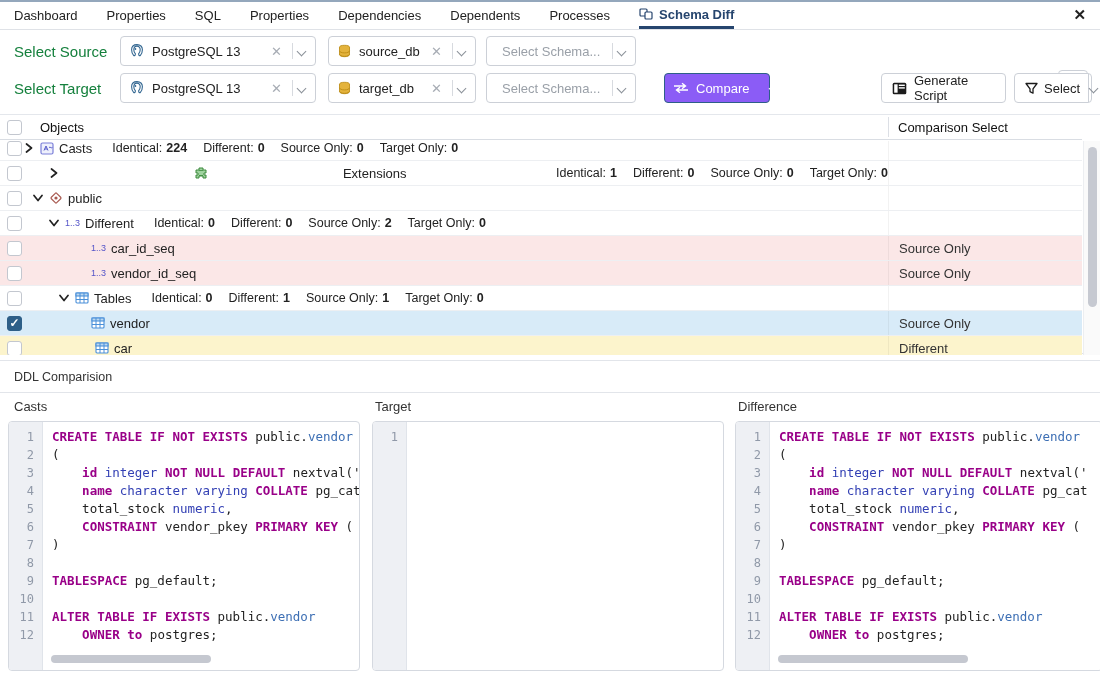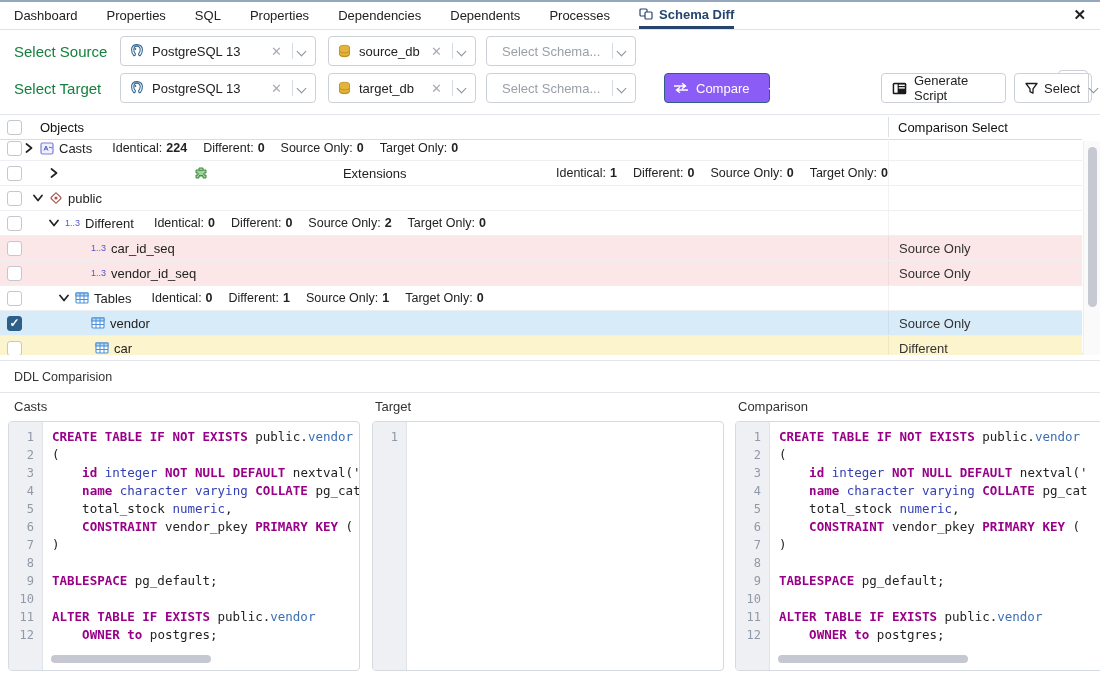--- a/index.html
+++ b/index.html
@@ -411,21 +411,21 @@
     <div class="vscroll">
       <div class="vthumb"></div>
     </div>
   </div>
 
   <div class="ddl">
     <div class="ddl-title">DDL Comparision</div>
     <div class="ddl-div"></div>
     <span class="pane-label pl-source">Casts</span>
     <span class="pane-label pl-target">Target</span>
-    <span class="pane-label pl-diff">Comparison</span>
+    <span class="pane-label pl-diff">Difference</span>
     <div id="panels-host">
         <div class="codepanel cp-source">
           <div class="gutter gutter-pad">
             <div class="lnum">1</div>
             <div class="lnum">2</div>
             <div class="lnum">3</div>
             <div class="lnum">4</div>
             <div class="lnum">5</div>
             <div class="lnum">6</div>
             <div class="lnum">7</div>

